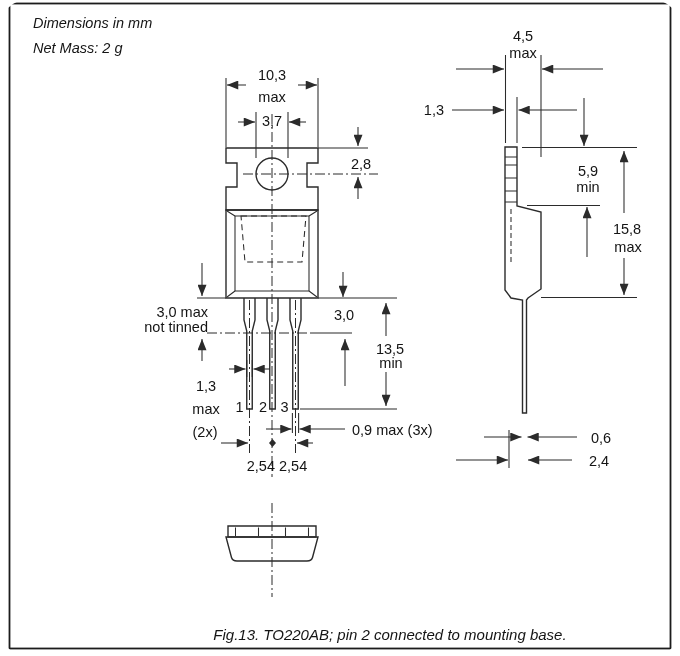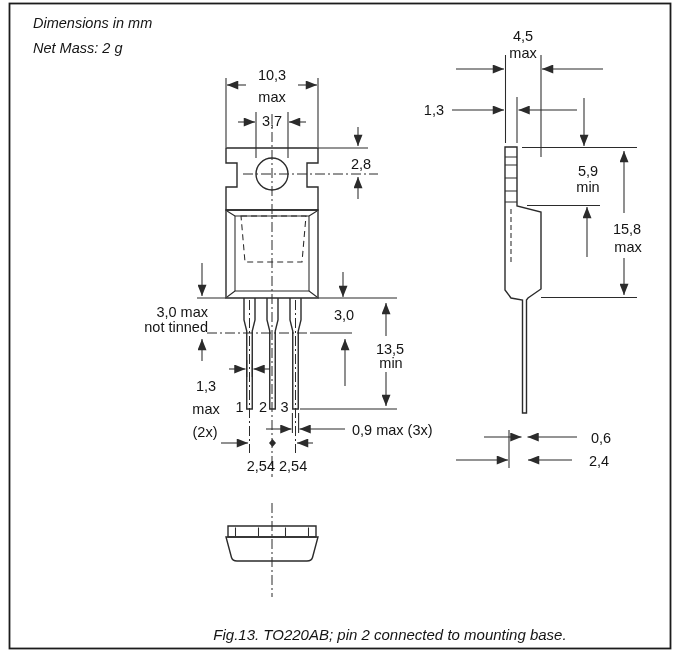--- a/index.html
+++ b/index.html
@@ -1,17 +1,17 @@
 <!DOCTYPE html>
 <html><head>
 <meta charset="utf-8">
 <style>
   html,body{margin:0;padding:0;background:#ffffff;}
   .stage{position:relative;width:680px;height:656px;background:#ffffff;overflow:hidden;
-         font-family:"Liberation Sans",sans-serif;}
+         font-family:"Liberation Sans",sans-serif;border-radius:27px;}
   svg{position:absolute;left:0;top:0;}
   .ol   {stroke:#2b2b2b;stroke-width:1.4;fill:none;stroke-linejoin:miter;}
   .thin {stroke:#2b2b2b;stroke-width:1.05;fill:none;}
   .cl   {stroke:#2b2b2b;stroke-width:1;fill:none;stroke-dasharray:10 3 2 3;}
   .dsh  {stroke:#2b2b2b;stroke-width:1.05;fill:none;stroke-dasharray:6 4;}
   .hid  {stroke:#2b2b2b;stroke-width:1.05;fill:none;stroke-dasharray:5 3;}
   text  {font-family:"Liberation Sans",sans-serif;font-size:14.5px;fill:#141414;}
   .it   {font-style:italic;}
   .mid  {text-anchor:middle;}
   .end  {text-anchor:end;}

